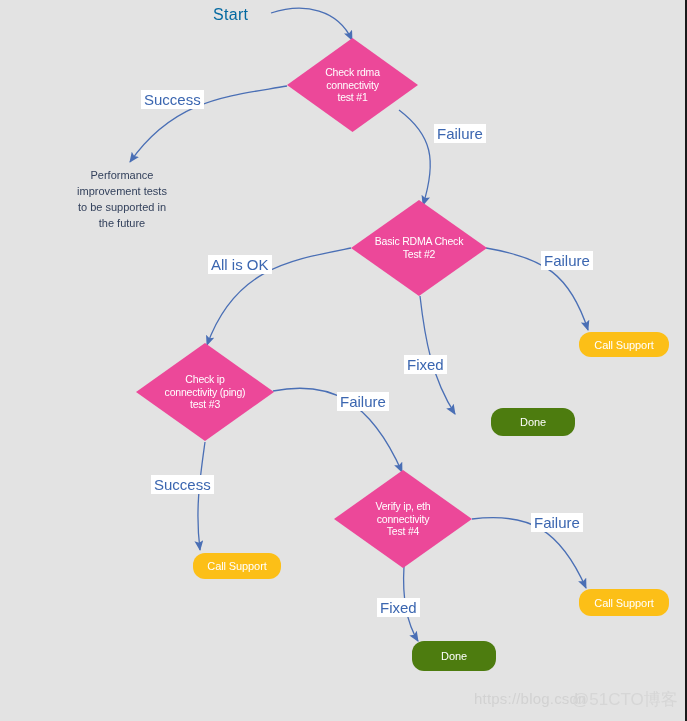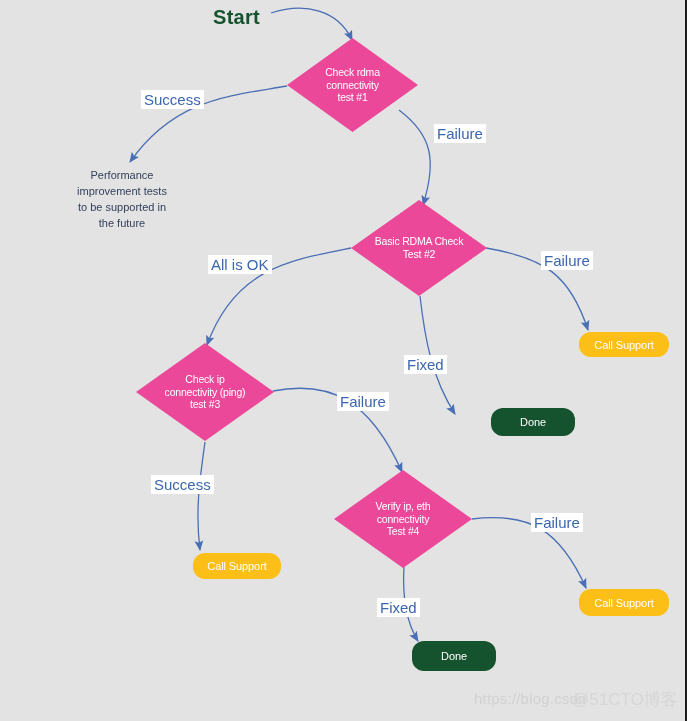--- a/index.html
+++ b/index.html
@@ -50,21 +50,21 @@
     display: flex;
     align-items: center;
     justify-content: center;
     border-radius: 12px;
     color: #ffffff;
     font-size: 11px;
     letter-spacing: -0.1px;
     margin-left: 34px;
   }
   .pill-support { background: #fcbf17; }
-  .pill-done    { background: #14532d; }
+  .pill-done    { background: #4d7c0f; }
 
   
   .edge-label {
     position: absolute;
     background: #ffffff;
     color: #3b66b0;
     font-size: 15px;
     line-height: 1.15;
     padding: 1px 3px;
     white-space: nowrap;
@@ -74,24 +74,23 @@
   .plain-text {
     position: absolute;
     color: #33415c;
     text-align: center;
     font-size: 11px;
     line-height: 1.45;
     white-space: pre-line;
   }
   .start-text {
     position: absolute;
-    color: #14532d;
-    font-size: 20px;
+    color: #0369a1;
+    font-size: 16px;
     letter-spacing: 0.3px;
-    font-weight: bold;
   }
 
   
   .watermark {
     position: absolute;
     color: #d2d2d2;
     font-size: 15px;
     white-space: nowrap;
     letter-spacing: 0.2px;
   }

